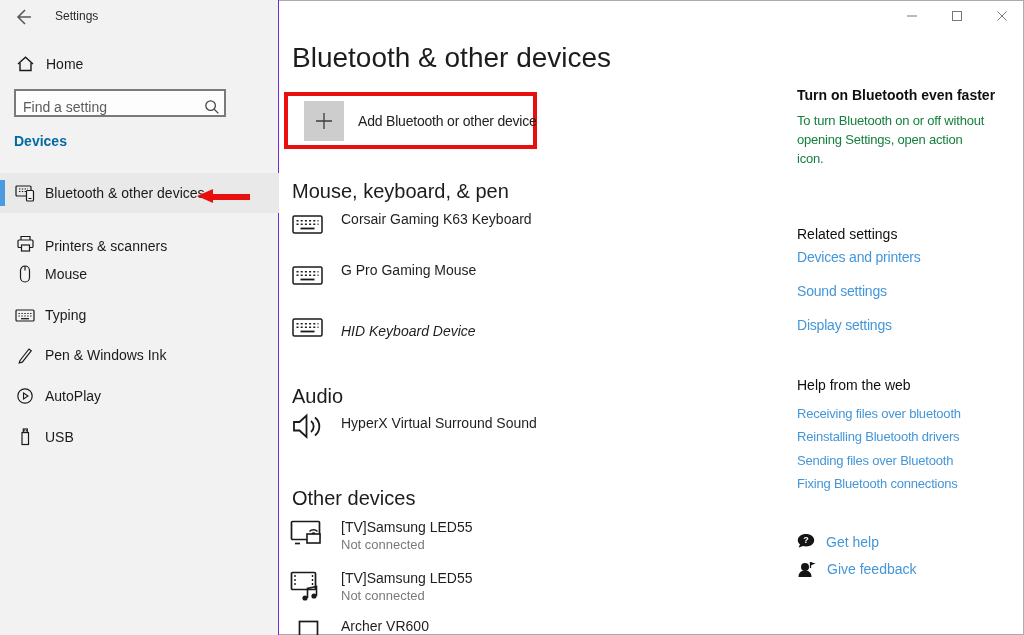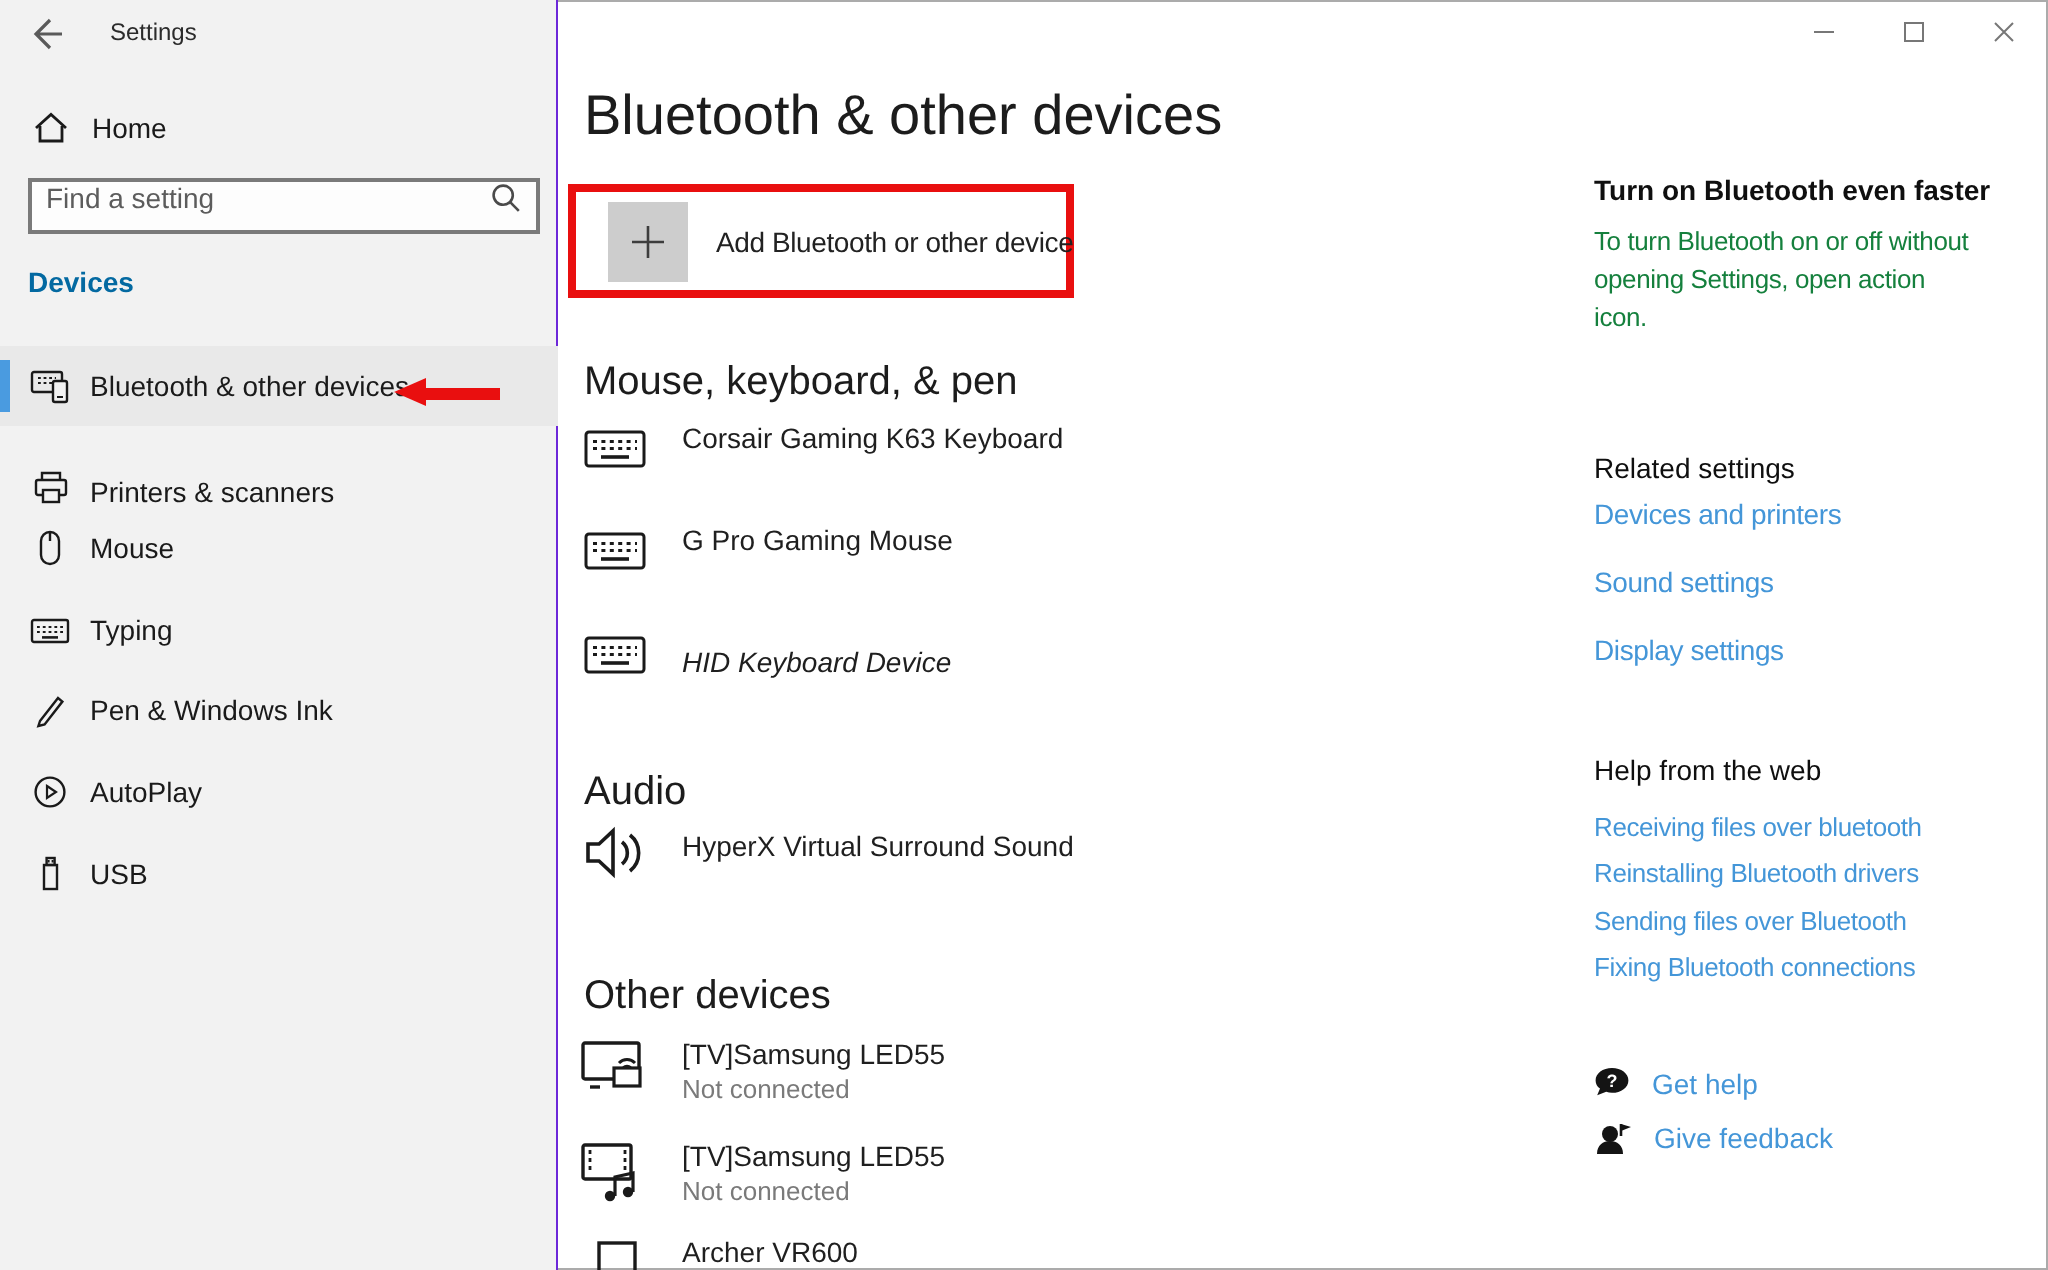--- a/index.html
+++ b/index.html
@@ -9,21 +9,21 @@
     position:relative; width:1024px; height:635px; background:#ffffff;
     overflow:hidden; box-shadow: inset 0 0 0 1px #ababab;
   }
   
   .sidebar { position:absolute; left:0; top:0; width:279px; height:635px; background:#f2f2f2; border-right:1px solid #6d28d9; }
   .back-btn { position:absolute; left:13px; top:6px; width:22px; height:22px; cursor:pointer; }
   .win-title { position:absolute; left:55px; top:9px; font-size:12px; color:#2b2b2b; }
   .home-row { position:absolute; left:0; top:48px; width:279px; height:32px; display:flex; align-items:center; cursor:pointer; }
   .home-row .ic { margin-left:16px; width:19px; height:18px; }
   .home-row .lbl { margin-left:11px; font-size:14px; color:#1a1a1a; }
-  .searchbox { position:absolute; left:14px; top:89px; width:256px; height:28px; background:#fdfdfd; border:2px solid #7a7a7a; display:flex; align-items:flex-start; }
+  .searchbox { position:absolute; left:14px; top:89px; width:212px; height:28px; background:#fdfdfd; border:2px solid #7a7a7a; display:flex; align-items:flex-end; }
   .searchbox input { flex:1; border:none; outline:none; background:transparent; font-family:"Liberation Sans",sans-serif; font-size:14px; color:#333; padding-left:7px; }
   .searchbox input::placeholder { color:#5c5c5c; opacity:1; }
   .searchbox .mag { width:16px; height:16px; margin-right:7px; flex:0 0 auto; }
   .side-section-label { position:absolute; left:14px; top:133px; font-size:14px; font-weight:bold; color:#0369a1; }
   .nav-item { position:absolute; left:0; width:279px; height:40px; display:flex; align-items:center; cursor:pointer; }
   .nav-item .ic { margin-left:15px; width:20px; height:20px; flex:0 0 auto; display:flex; align-items:center; justify-content:center; }
   .nav-item .lbl { margin-left:10px; font-size:14px; color:#1a1a1a; white-space:nowrap; }
   .nav-item.selected { background:#e9e9e9; }
   .nav-item.selected::before { content:""; position:absolute; left:0; top:7px; width:5px; height:26px; background:#4a9be0; }
   

